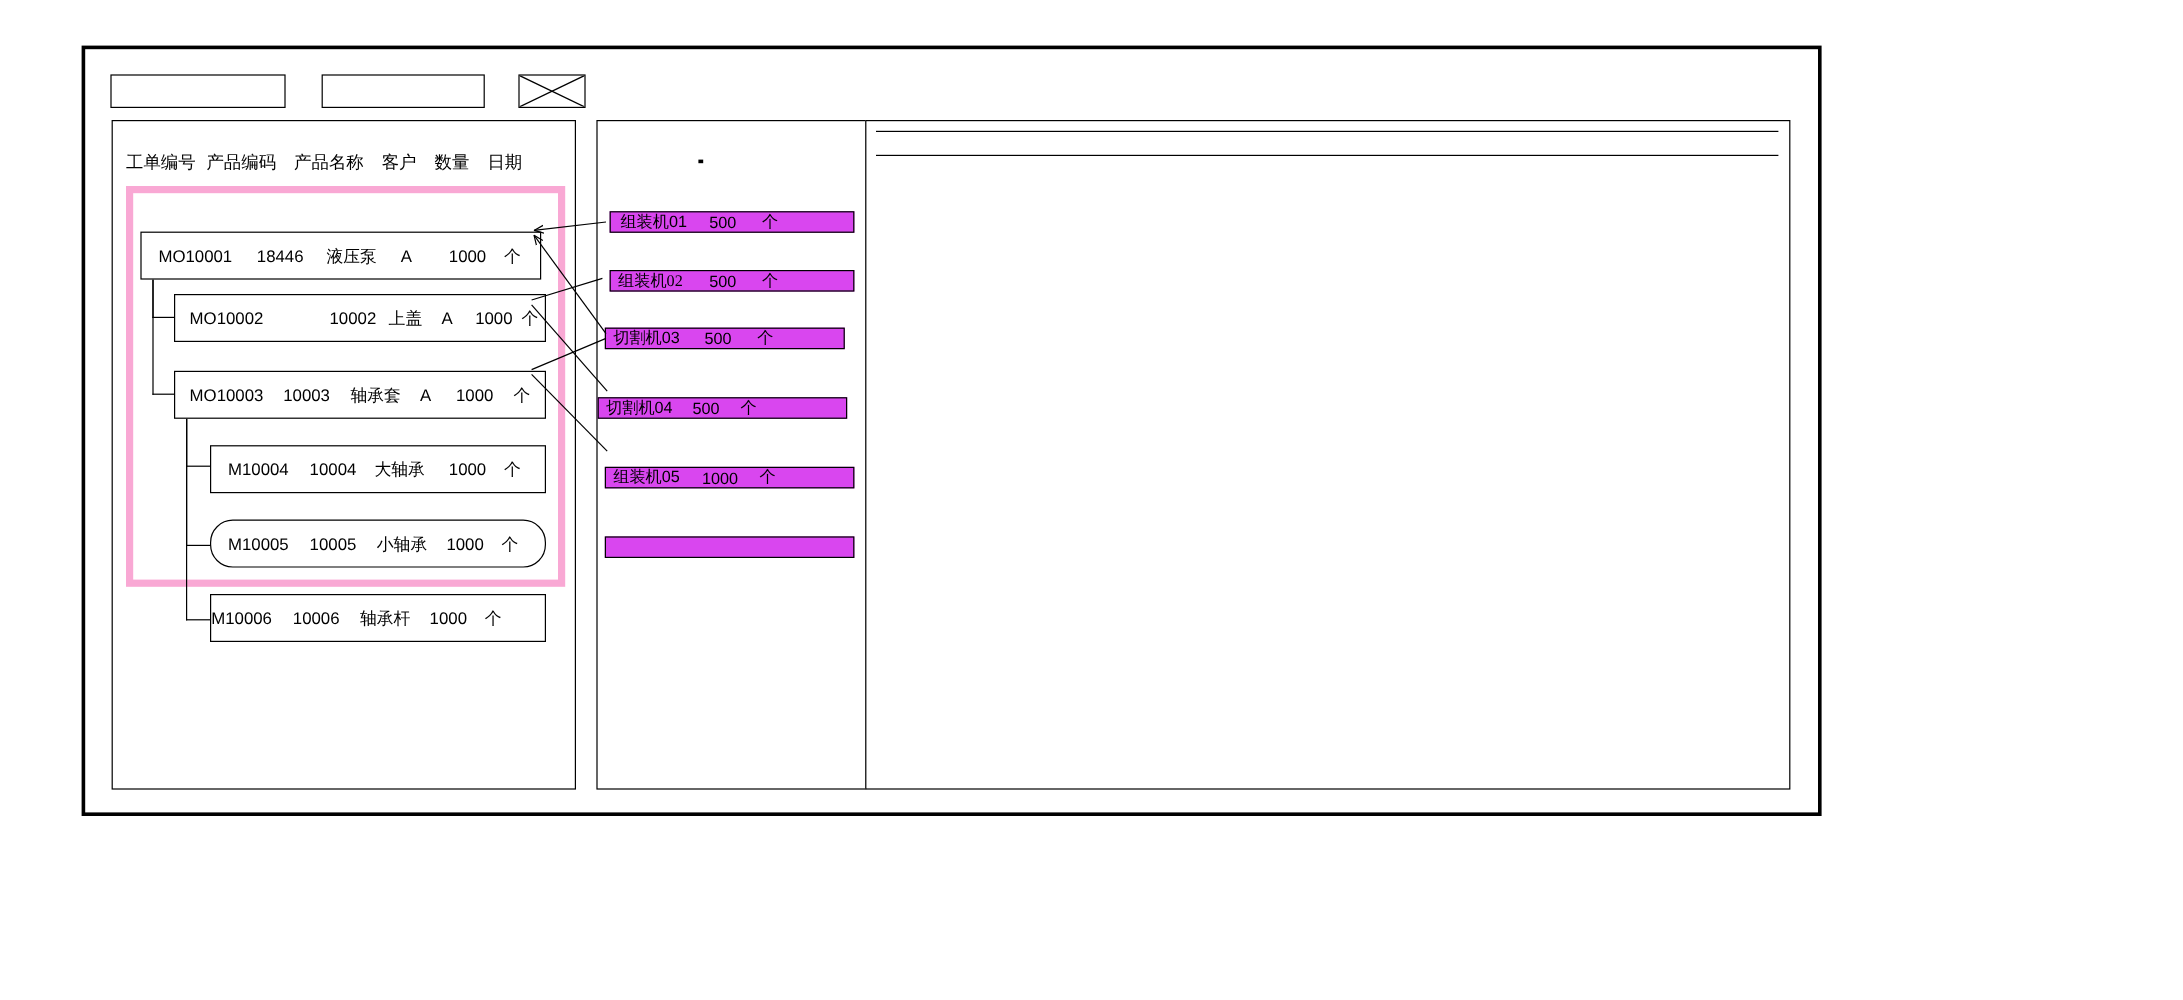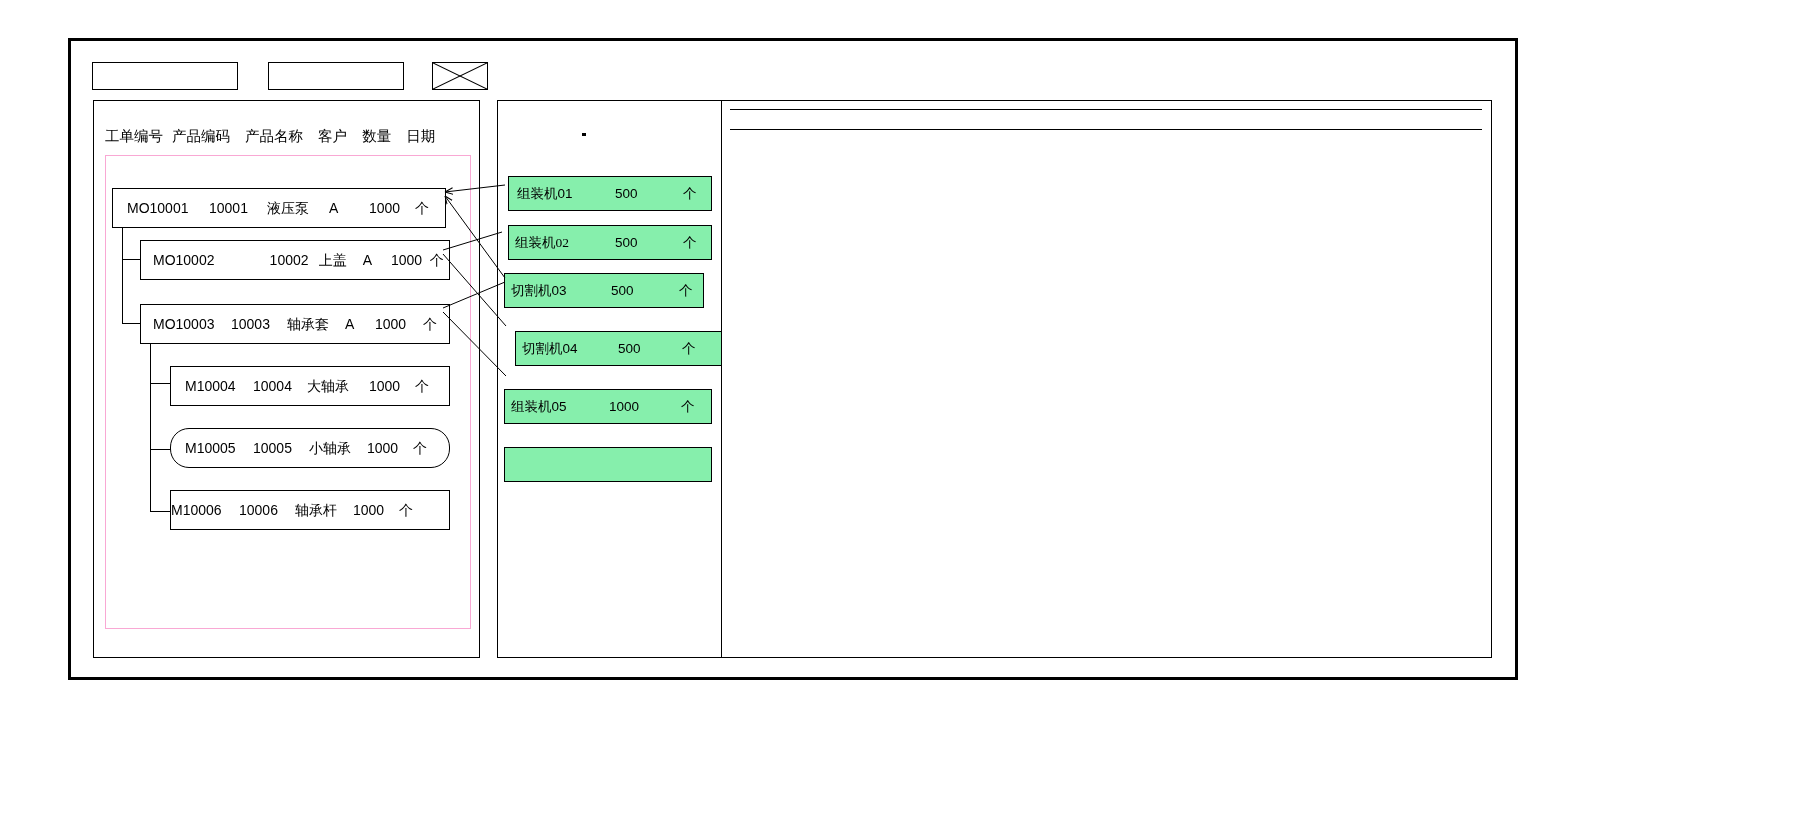--- a/index.html
+++ b/index.html
@@ -79,22 +79,22 @@
     white-space:nowrap;
     letter-spacing:0px;
   }
   .col-header span{margin-right:11px;}
   .col-header span.c1{margin-right:5px;}
   .col-header span.c4{}
 
   .tree-box{
     position:absolute;
     left:11px;top:54px;
-    width:366px;height:474px;
-    border:1px solid #f9a8d4;
+    width:366px;height:334px;
+    border:6px solid #f9a8d4;
     box-sizing:border-box;
     background:#fff;
   }
   .tree-node{
     position:absolute;
     border:1px solid #000;
     box-sizing:border-box;
     background:#fff;
     font-size:14px;
     line-height:1;
@@ -122,30 +122,29 @@
   }
   .mid-dot{
     position:absolute;
     left:84px;top:32px;
     width:4px;height:3px;
     background:#000;
   }
   .machine-box{
     position:absolute;
     left:10px;
-    width:204px;height:35px;
-    border:1px solid #000;
-    box-sizing:border-box;
-    background:#86efac;
+    width:204px;height:18px;
+    border:1px solid #000;
+    box-sizing:border-box;
+    background:#d946ef;
     font-size:13.5px;
     display:flex;
     align-items:center;
     white-space:nowrap;
     overflow:hidden;
-    gap:24px;
   }
   .machine-box .m-name{display:inline-block;}
   .machine-box .m-qty{display:inline-block;}
   .machine-box .m-unit{display:inline-block;}
 
   
   .panel-right{
     position:absolute;
     left:628px;top:0;
     width:771px;height:558px;
@@ -208,21 +207,21 @@
       <div class="tree-box">
 
         <div class="tree-connector" style="left:16px;top:52px;width:20px;height:52px;"></div>
         <div class="tree-connector" style="left:16px;top:52px;width:20px;height:116px;"></div>
         <div class="tree-connector" style="left:44px;top:166px;width:22px;height:62px;"></div>
         <div class="tree-connector" style="left:44px;top:166px;width:22px;height:128px;"></div>
         <div class="tree-connector" style="left:44px;top:166px;width:22px;height:190px;"></div>
 
         <div class="tree-node" style="left:6px;top:32px;width:334px;height:40px;padding-left:14px;">
           <span class="cell" style="width:82px;">MO10001</span>
-          <span class="cell" style="width:58px;">10001</span>
+          <span class="cell" style="width:58px;">18446</span>
           <span class="cell" style="width:62px;">液压泵</span>
           <span class="cell" style="width:40px;">A</span>
           <span class="cell" style="width:46px;">1000</span>
           <span class="cell" style="width:24px;">个</span>
         </div>
 
         <div class="tree-node" style="left:34px;top:84px;width:310px;height:40px;padding-left:12px;">
           <span class="cell" style="width:78px;">MO10002</span>
           <span class="cell" style="width:56px;margin-left:48px;">10002</span>
           <span class="cell" style="width:50px;">上盖</span>
@@ -282,21 +281,21 @@
         <span class="m-qty" style="width:44px;">500</span>
         <span class="m-unit" style="width:20px;">个</span>
       </div>
 
       <div class="machine-box" style="top:172px;left:6px;width:200px;padding-left:6px;">
         <span class="m-name" style="width:76px;">切割机03</span>
         <span class="m-qty" style="width:44px;">500</span>
         <span class="m-unit" style="width:20px;">个</span>
       </div>
 
-      <div class="machine-box" style="top:230px;left:17px;width:208px;padding-left:6px;">
+      <div class="machine-box" style="top:230px;left:0;width:208px;padding-left:6px;">
         <span class="m-name" style="width:72px;">切割机04</span>
         <span class="m-qty" style="width:40px;">500</span>
         <span class="m-unit" style="width:20px;">个</span>
       </div>
 
       <div class="machine-box" style="top:288px;left:6px;width:208px;padding-left:6px;">
         <span class="m-name" style="width:74px;">组装机05</span>
         <span class="m-qty" style="width:48px;">1000</span>
         <span class="m-unit" style="width:20px;">个</span>
       </div>

